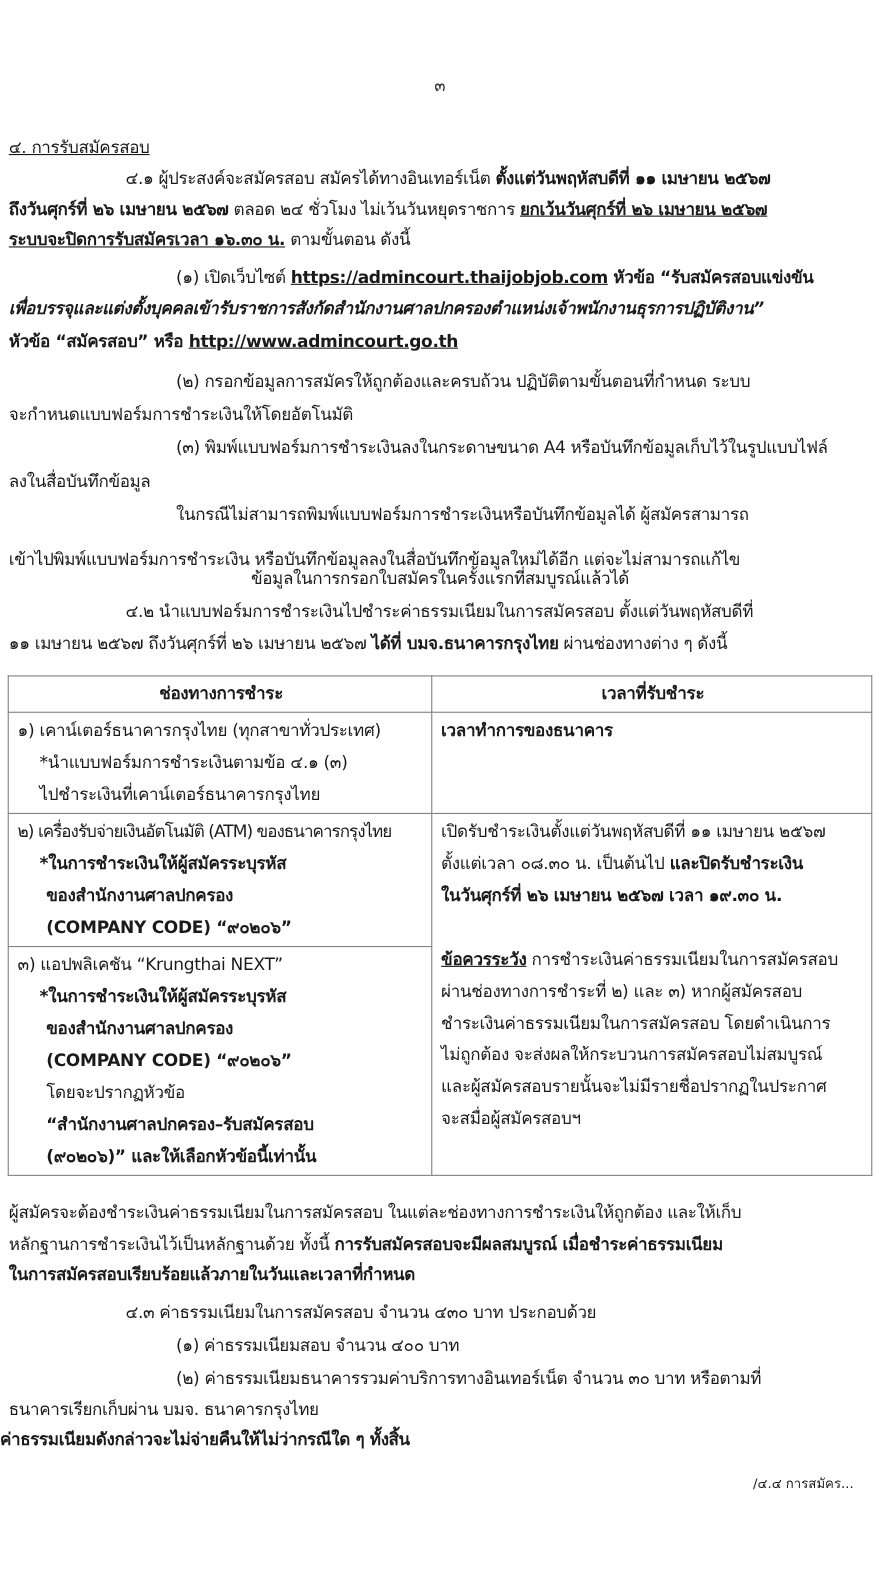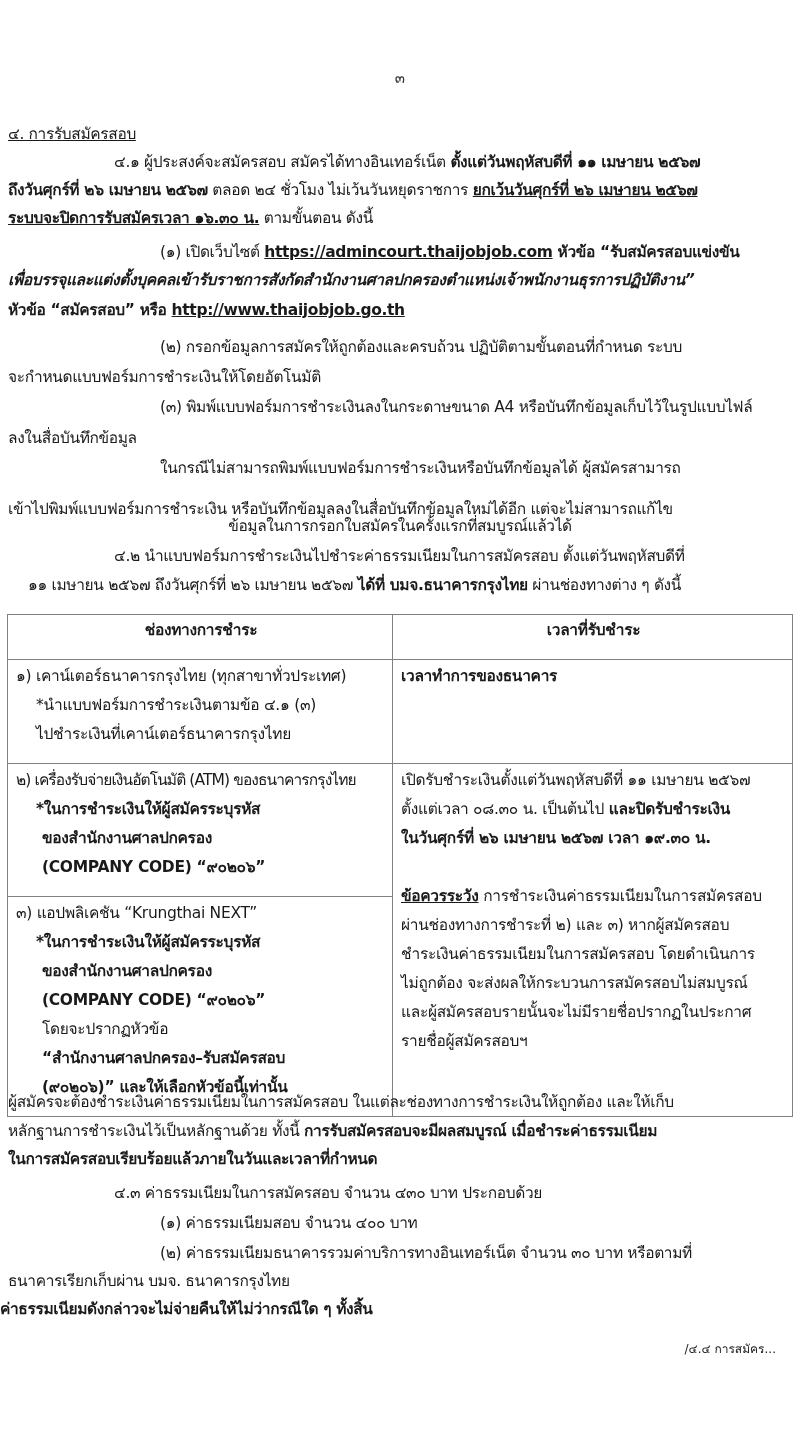--- a/index.html
+++ b/index.html
@@ -9,21 +9,21 @@
     color: #1a1a1a; font-size: 15.5px;
   }
   .abs { position: absolute; white-space: nowrap; }
   .b { font-weight: bold; }
   .u { text-decoration: underline; margin-top: 28px; }
   .pagenum { left: 0; width: 800px; text-align: center; top: 66px; font-size: 15px; color: #333; }
   .line { left: 8px; right: 8px; line-height: 26px; height: 26px; letter-spacing: -0.35px; }
   .table-wrap { position: absolute; left: 7px; top: 614px; width: 785px; height: 457px; }
   table.pay { border-collapse: collapse; width: 785px; table-layout: fixed; }
   table.pay td, table.pay th {
-    border: 1.5px solid #808080; vertical-align: top; padding: 2px 6px 14px 8px;
+    border: 1.5px solid #808080; vertical-align: top; padding: 2px 6px 2px 8px;
     font-size: 15.5px; line-height: 29px; letter-spacing: -0.3px;
   }
   table.pay th { text-align: center; font-weight: bold; height: 28px; line-height: 26px; }
   .cell-line { display: block; white-space: nowrap; }
   .indent1 { padding-left: 20px; }
   .indent2 { padding-left: 26px; }
   .footer-next { right: 24px; top: 1339px; font-size: 12px; }
 </style>
 </head>
 <body>
@@ -42,35 +42,35 @@
 </div>
 <div class="abs line" style="top:205px;">
   <span class="b u">ระบบจะปิดการรับสมัครเวลา ๑๖.๓๐ น.</span><span> ตามขั้นตอน ดังนี้</span>
 </div>
 
 <div class="abs line" style="top:239px; left:160px;">
   <span>(๑) เปิดเว็บไซต์ </span><span class="b u">https://admincourt.thaijobjob.com</span><span class="b"> หัวข้อ “รับสมัครสอบแข่งขัน</span>
 </div>
 <div class="abs line b" style="top:267px;font-style:italic;">เพื่อบรรจุและแต่งตั้งบุคคลเข้ารับราชการสังกัดสำนักงานศาลปกครองตำแหน่งเจ้าพนักงานธุรการปฏิบัติงาน”</div>
 <div class="abs line" style="top:297px;">
-  <span class="b">หัวข้อ “สมัครสอบ” หรือ </span><span class="b u">http://www.thaijobjob.go.th</span>
+  <span class="b">หัวข้อ “สมัครสอบ” หรือ </span><span class="b u">http://www.admincourt.go.th</span>
 </div>
 
 <div class="abs line" style="top:334px; left:160px;">(๒) กรอกข้อมูลการสมัครให้ถูกต้องและครบถ้วน ปฏิบัติตามขั้นตอนที่กำหนด ระบบ</div>
 <div class="abs line" style="top:364px;">จะกำหนดแบบฟอร์มการชำระเงินให้โดยอัตโนมัติ</div>
 
 <div class="abs line" style="top:394px; left:160px;">(๓) พิมพ์แบบฟอร์มการชำระเงินลงในกระดาษขนาด A4 หรือบันทึกข้อมูลเก็บไว้ในรูปแบบไฟล์</div>
 <div class="abs line" style="top:425px;">ลงในสื่อบันทึกข้อมูล</div>
 
 <div class="abs line" style="top:455px; left:160px;">ในกรณีไม่สามารถพิมพ์แบบฟอร์มการชำระเงินหรือบันทึกข้อมูลได้ ผู้สมัครสามารถ</div>
 <div class="abs line" style="top:484px;margin-top:12px;">เข้าไปพิมพ์แบบฟอร์มการชำระเงิน หรือบันทึกข้อมูลลงในสื่อบันทึกข้อมูลใหม่ได้อีก แต่จะไม่สามารถแก้ไข</div>
 <div class="abs line" style="top:513px;text-align:center;">ข้อมูลในการกรอกใบสมัครในครั้งแรกที่สมบูรณ์แล้วได้</div>
 
 <div class="abs line" style="top:543px; left:114px;">๔.๒ นำแบบฟอร์มการชำระเงินไปชำระค่าธรรมเนียมในการสมัครสอบ ตั้งแต่วันพฤหัสบดีที่</div>
-<div class="abs line" style="top:572px;margin-left:20px;">
+<div class="abs line" style="top:572px;">
   <span>๑๑ เมษายน ๒๕๖๗ ถึงวันศุกร์ที่ ๒๖ เมษายน ๒๕๖๗ </span><span class="b">ได้ที่ บมจ.ธนาคารกรุงไทย</span><span> ผ่านช่องทางต่าง ๆ ดังนี้</span>
 </div>
 
 <div class="table-wrap">
   <table class="pay">
     <colgroup>
         <col style="width:385px">
         <col style="width:400px">
       </colgroup>
     <tbody>
@@ -98,21 +98,21 @@
       <td rowspan="2">
         <span class="cell-line">เปิดรับชำระเงินตั้งแต่วันพฤหัสบดีที่ ๑๑ เมษายน ๒๕๖๗</span>
         <span class="cell-line"><span>ตั้งแต่เวลา ๐๘.๓๐ น. เป็นต้นไป </span><span class="b">และปิดรับชำระเงิน</span></span>
         <span class="cell-line b">ในวันศุกร์ที่ ๒๖ เมษายน ๒๕๖๗ เวลา ๑๙.๓๐ น.</span>
         <span class="cell-line" style="height:29px;"></span>
         <span class="cell-line"><span class="b u">ข้อควรระวัง</span><span> การชำระเงินค่าธรรมเนียมในการสมัครสอบ</span></span>
         <span class="cell-line">ผ่านช่องทางการชำระที่ ๒) และ ๓) หากผู้สมัครสอบ</span>
         <span class="cell-line">ชำระเงินค่าธรรมเนียมในการสมัครสอบ โดยดำเนินการ</span>
         <span class="cell-line">ไม่ถูกต้อง จะส่งผลให้กระบวนการสมัครสอบไม่สมบูรณ์</span>
         <span class="cell-line">และผู้สมัครสอบรายนั้นจะไม่มีรายชื่อปรากฏในประกาศ</span>
-        <span class="cell-line">รายชื่อผู้สมัครสอบฯ</span>
+        <span class="cell-line">จะสมื่อผู้สมัครสอบฯ</span>
       </td>
     </tr>
     <tr>
       <td>
         <span class="cell-line">๓) แอปพลิเคชัน “Krungthai NEXT”</span>
         <span class="cell-line b indent1">*ในการชำระเงินให้ผู้สมัครระบุรหัส</span>
         <span class="cell-line b indent2">ของสำนักงานศาลปกครอง</span>
         <span class="cell-line b indent2">(COMPANY CODE) “๙๐๒๐๖”</span>
         <span class="cell-line indent2">โดยจะปรากฏหัวข้อ</span>
         <span class="cell-line b indent2">“สำนักงานศาลปกครอง–รับสมัครสอบ</span>

